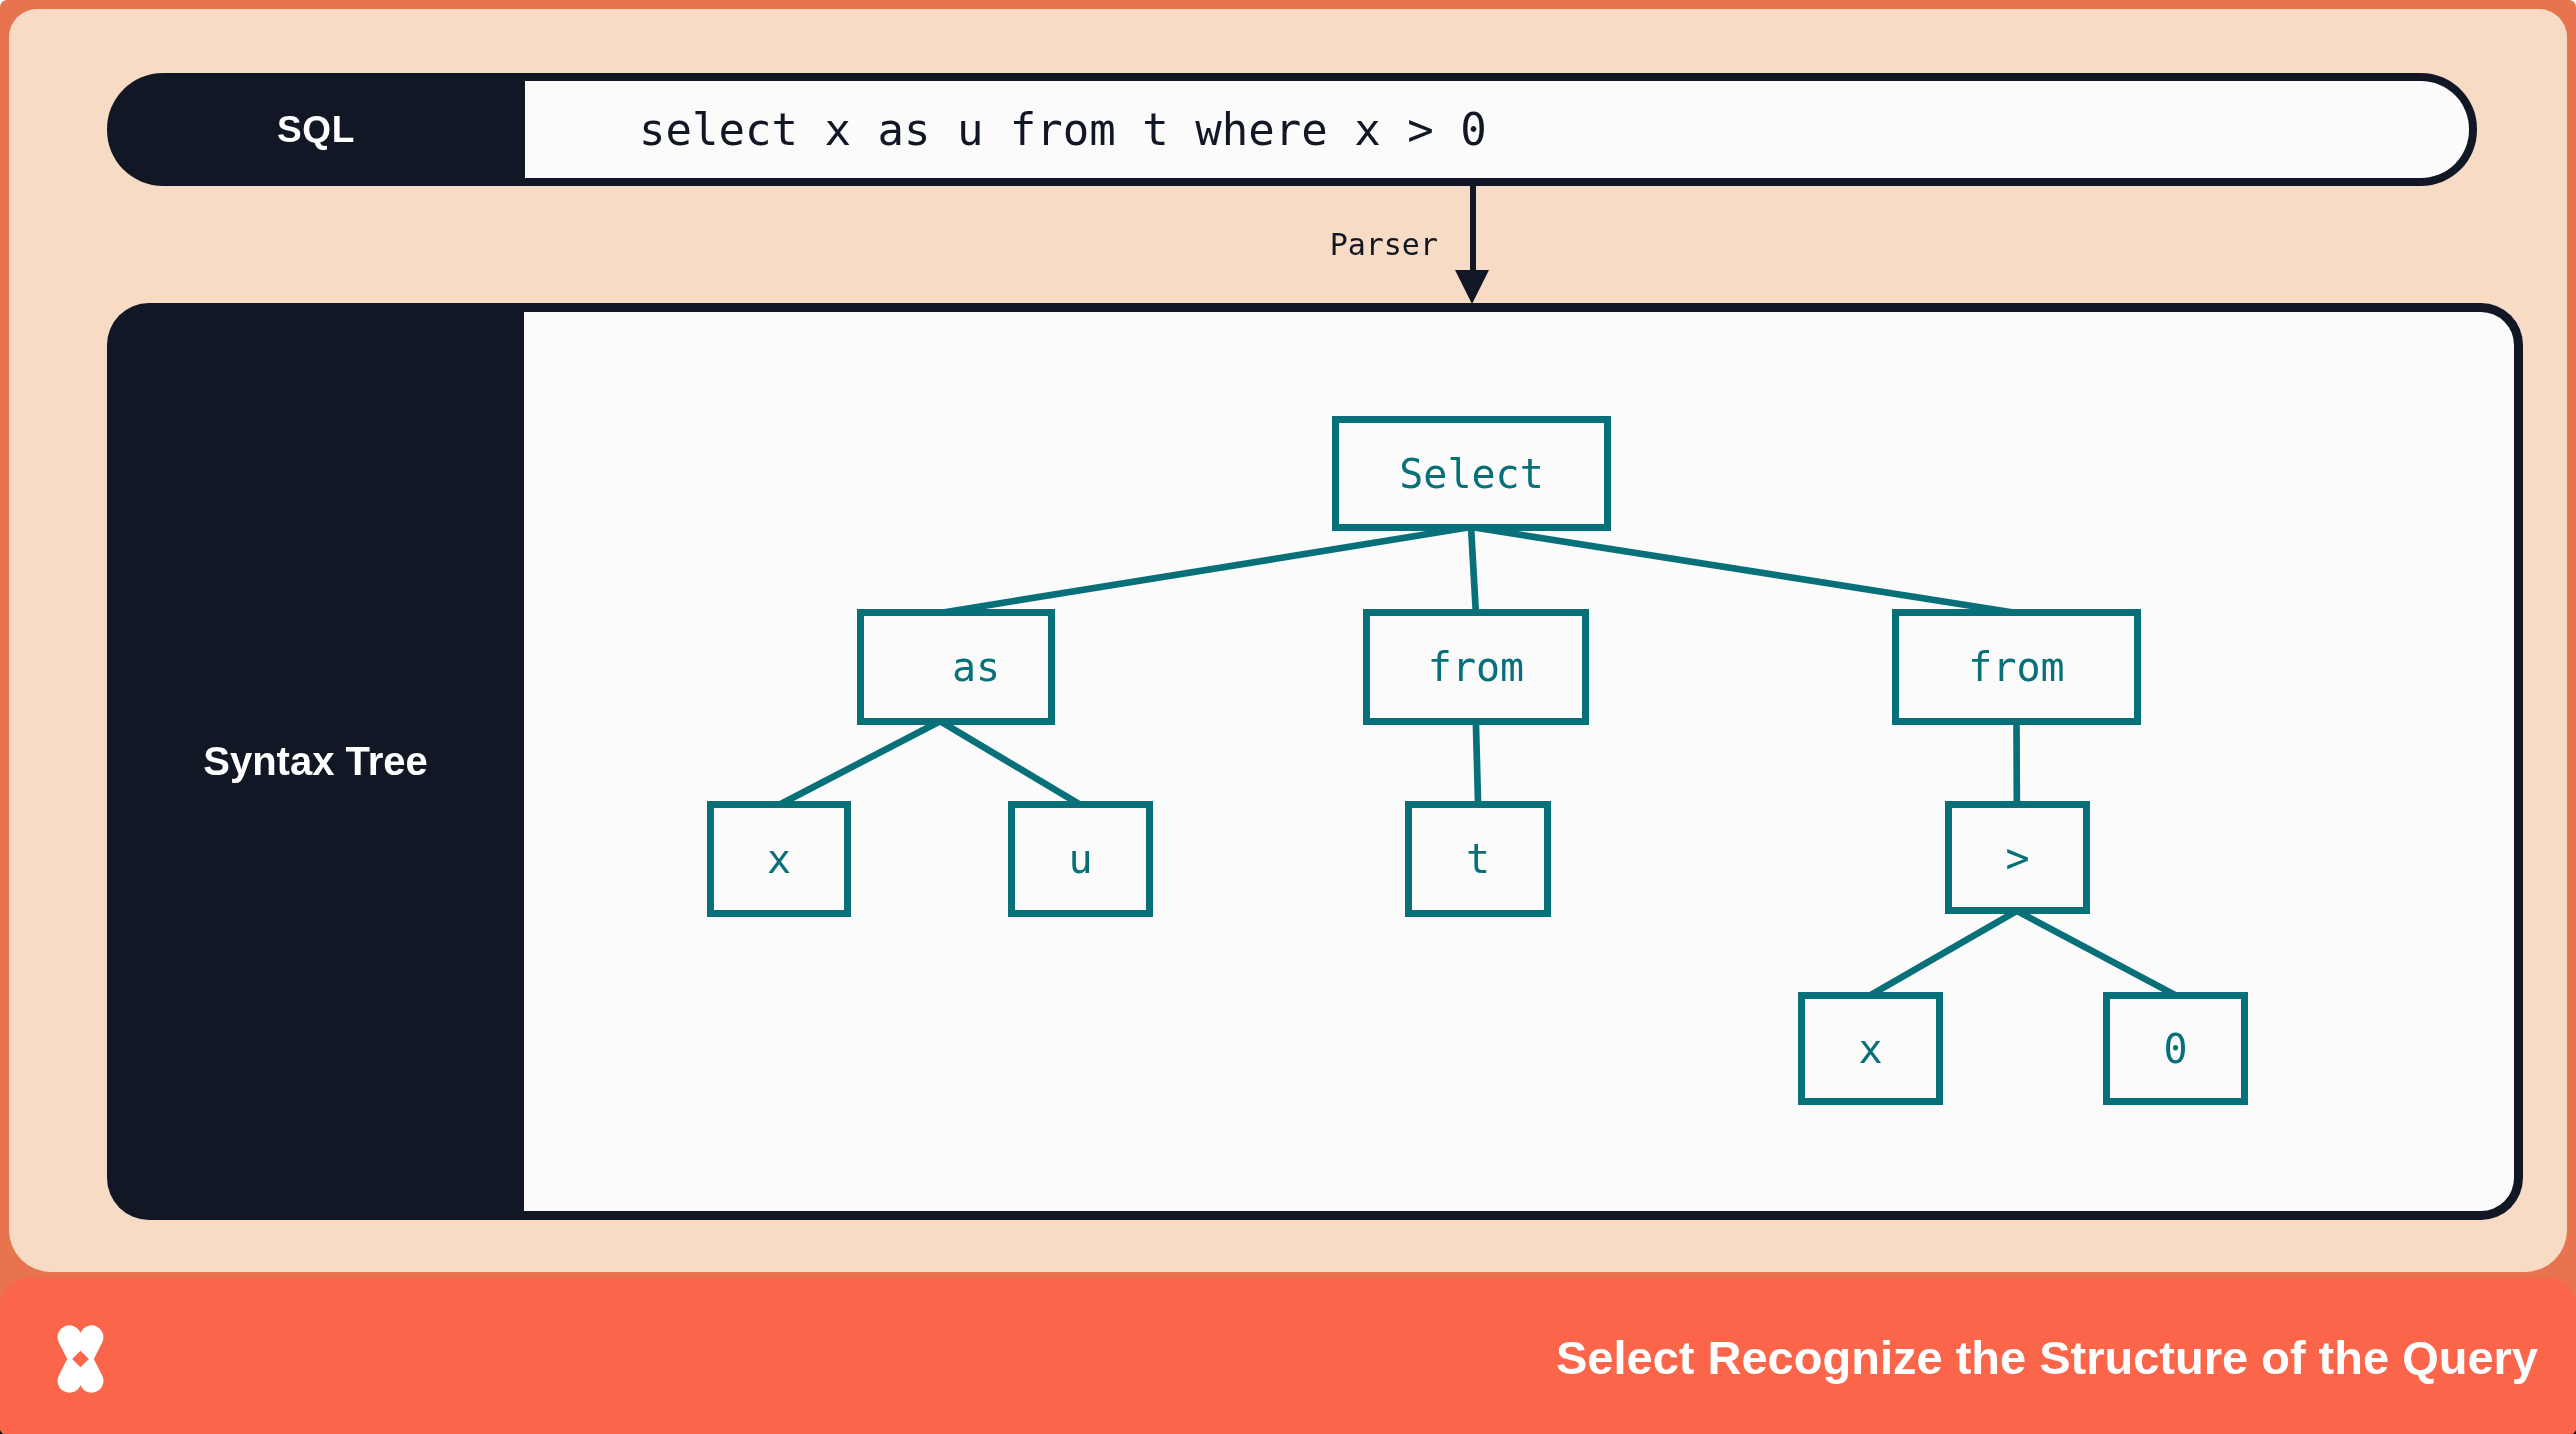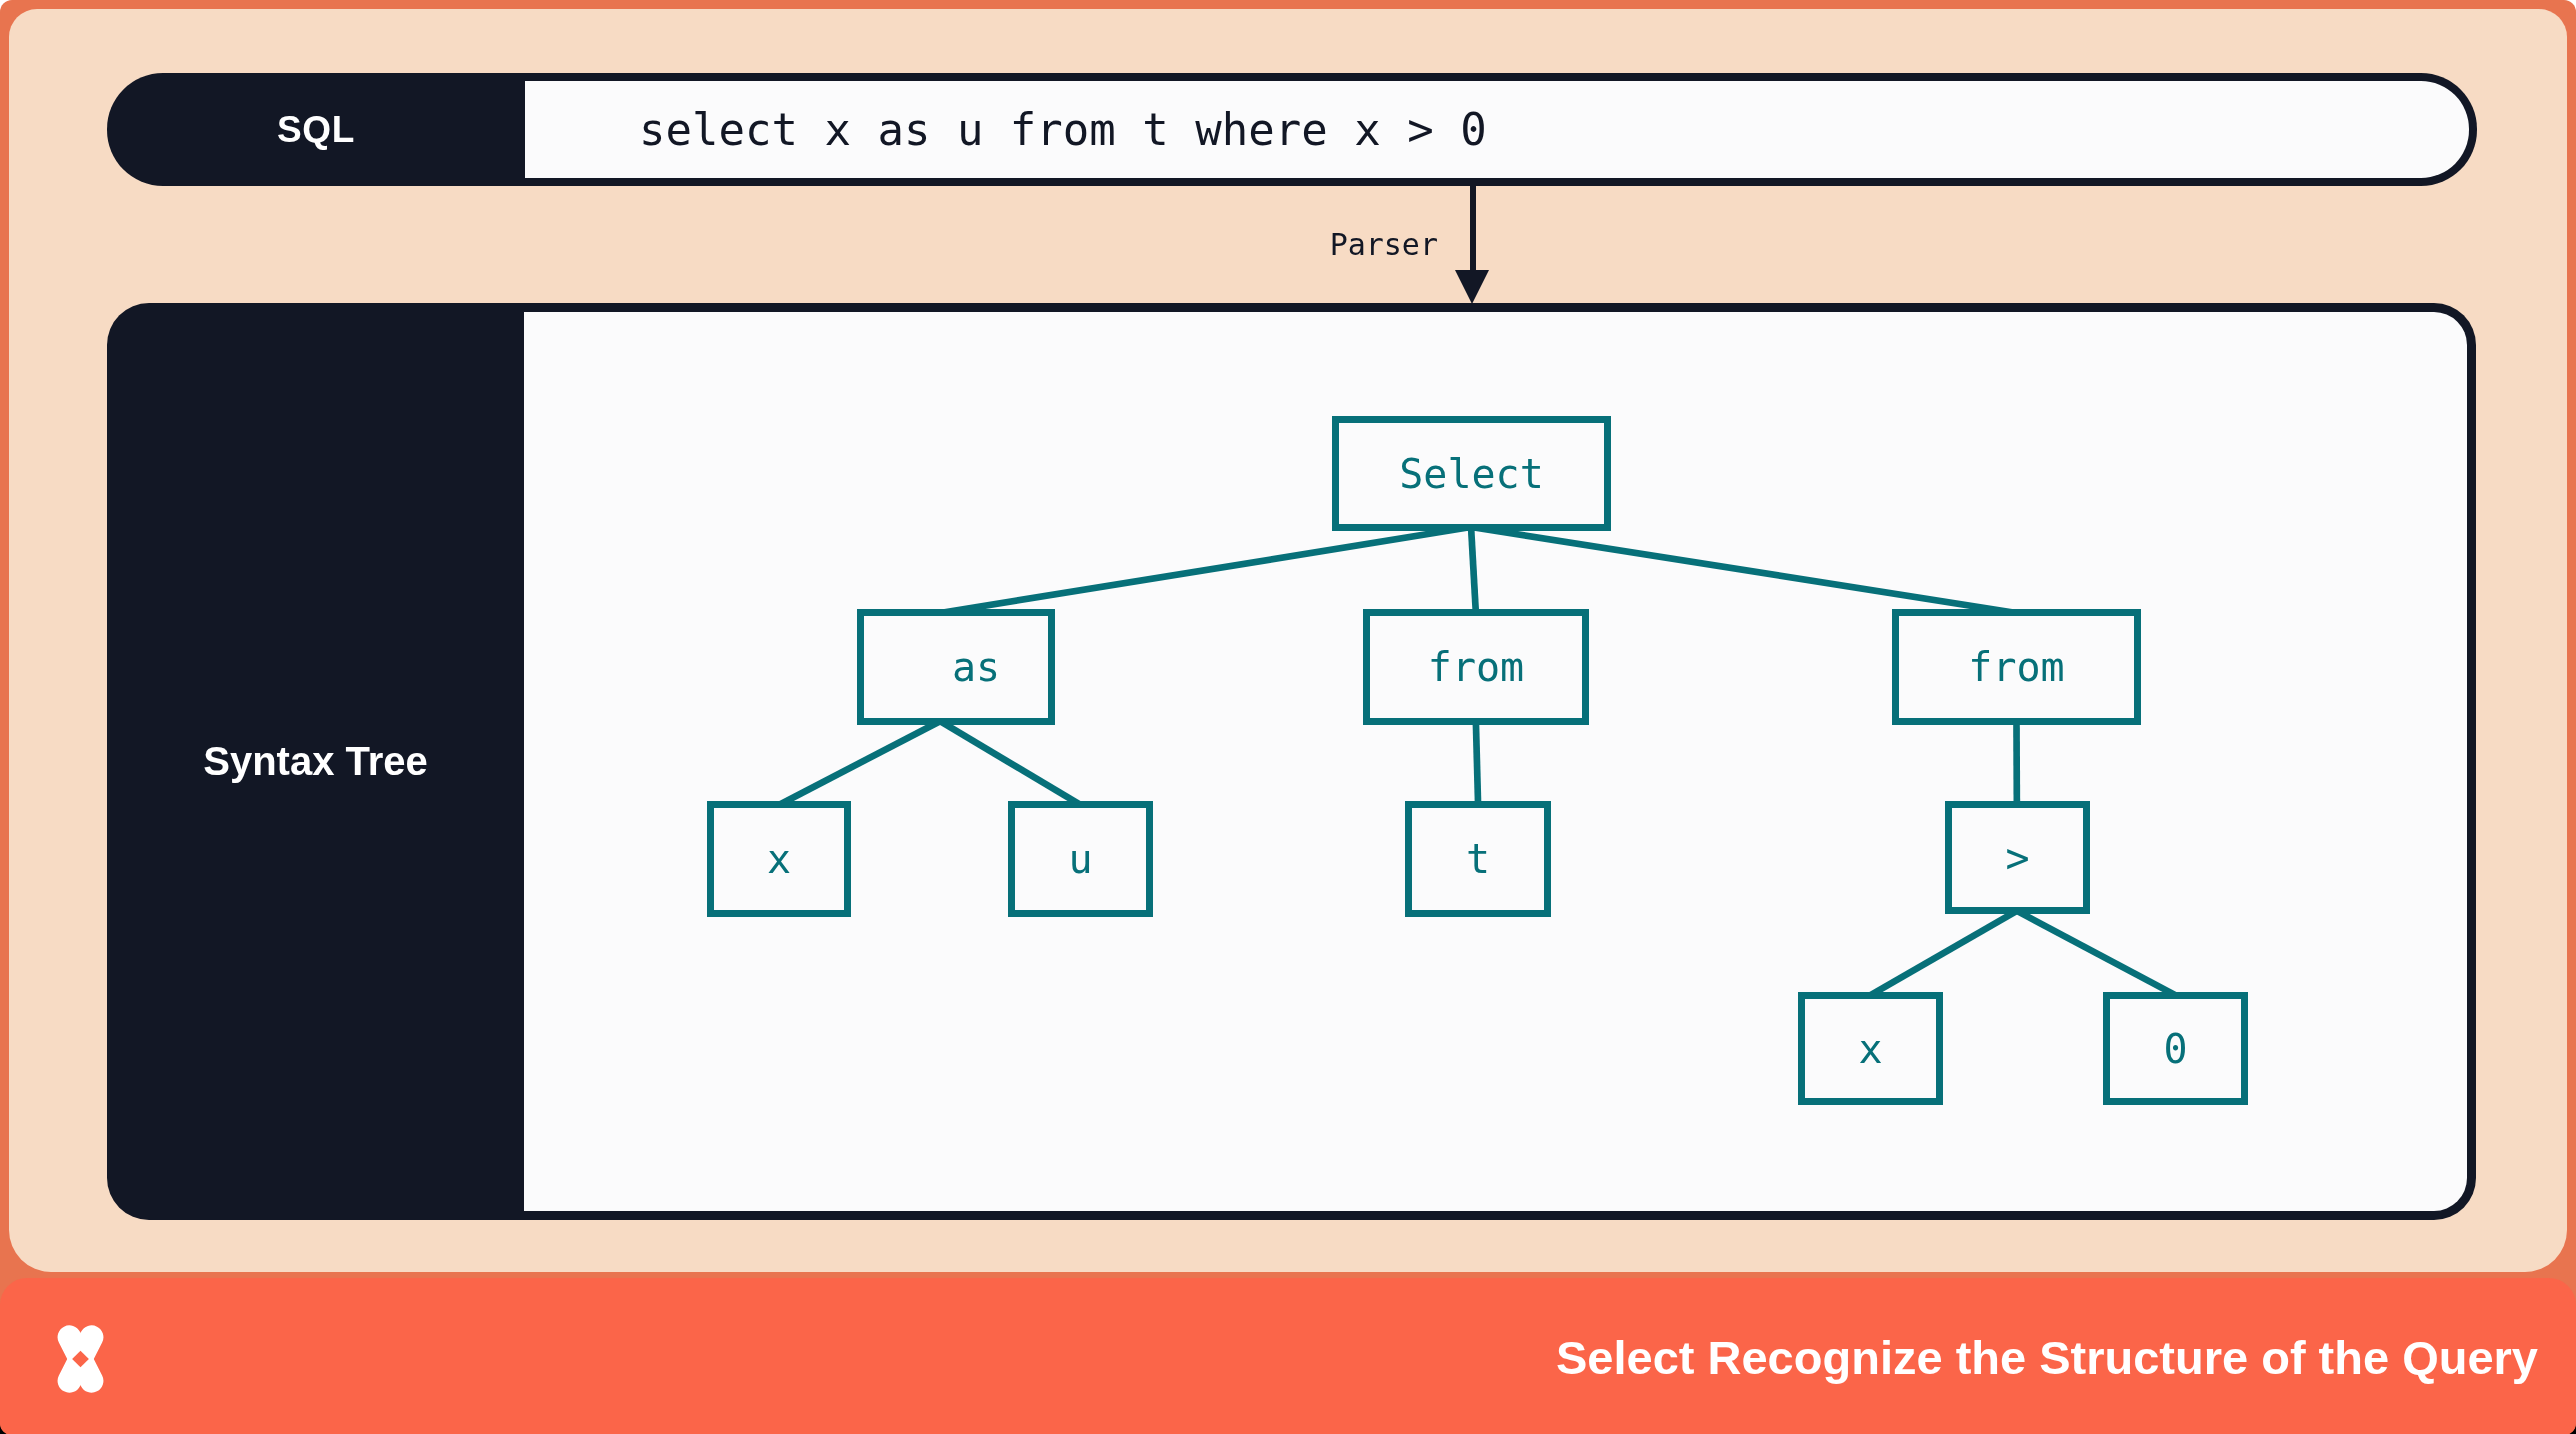--- a/index.html
+++ b/index.html
@@ -4,21 +4,21 @@
 <style>
   html,body{margin:0;padding:0;}
   body{
     width:2576px;height:1435px;
     background:linear-gradient(180deg,#ffffff 0%,#ffffff 50%,#000000 50%,#000000 100%);
     font-family:"Liberation Sans", sans-serif;
   }
   #stage{
     position:relative;width:2576px;height:1435px;
     background:var(--border-orange);
-    border-radius:12px;overflow:hidden;
+    border-radius:7px;overflow:hidden;
   }
   :root{
     --navy:#121725;
     --teal:#077079;
     --cream:#F7DBC4;
     --border-orange:#E8744F;
     --footer-orange:#FB6549;
     --panel-white:#FBFBFC;
   }
   .mono{font-family:"DejaVu Sans Mono", monospace;}
@@ -63,20 +63,21 @@
     position:absolute;left:1455px;top:270px;width:0;height:0;
     border-left:17px solid transparent;border-right:17px solid transparent;
     border-top:34px solid var(--navy);z-index:3;
   }
 
   
   #tree-panel{
     position:absolute;left:107px;top:303px;width:2369px;height:917px;
     background:var(--navy);border-radius:42px;
     z-index:2;
+    padding-left:47px;
   }
   #tree-panel .label-zone{
     position:absolute;left:0;top:0;width:417px;height:100%;
     display:flex;align-items:center;justify-content:center;
     color:#ffffff;font-weight:700;font-size:40px;
   }
   #tree-panel .canvas{
     position:absolute;left:417px;top:9px;right:9px;bottom:9px;
     background:var(--panel-white);border-radius:0 33px 33px 0;
   }

